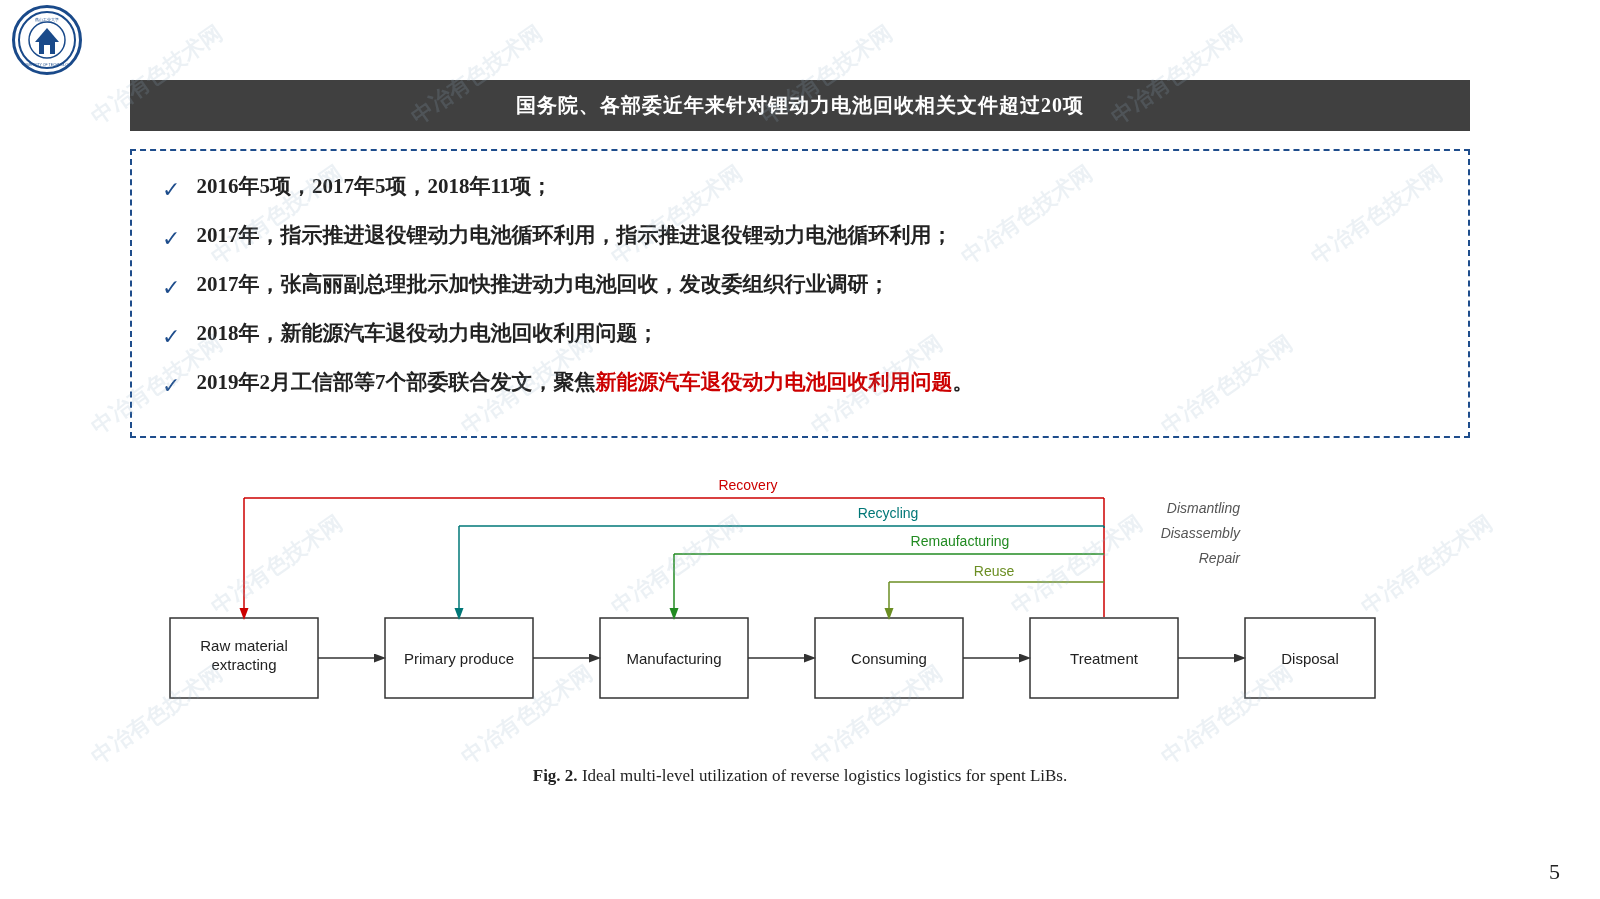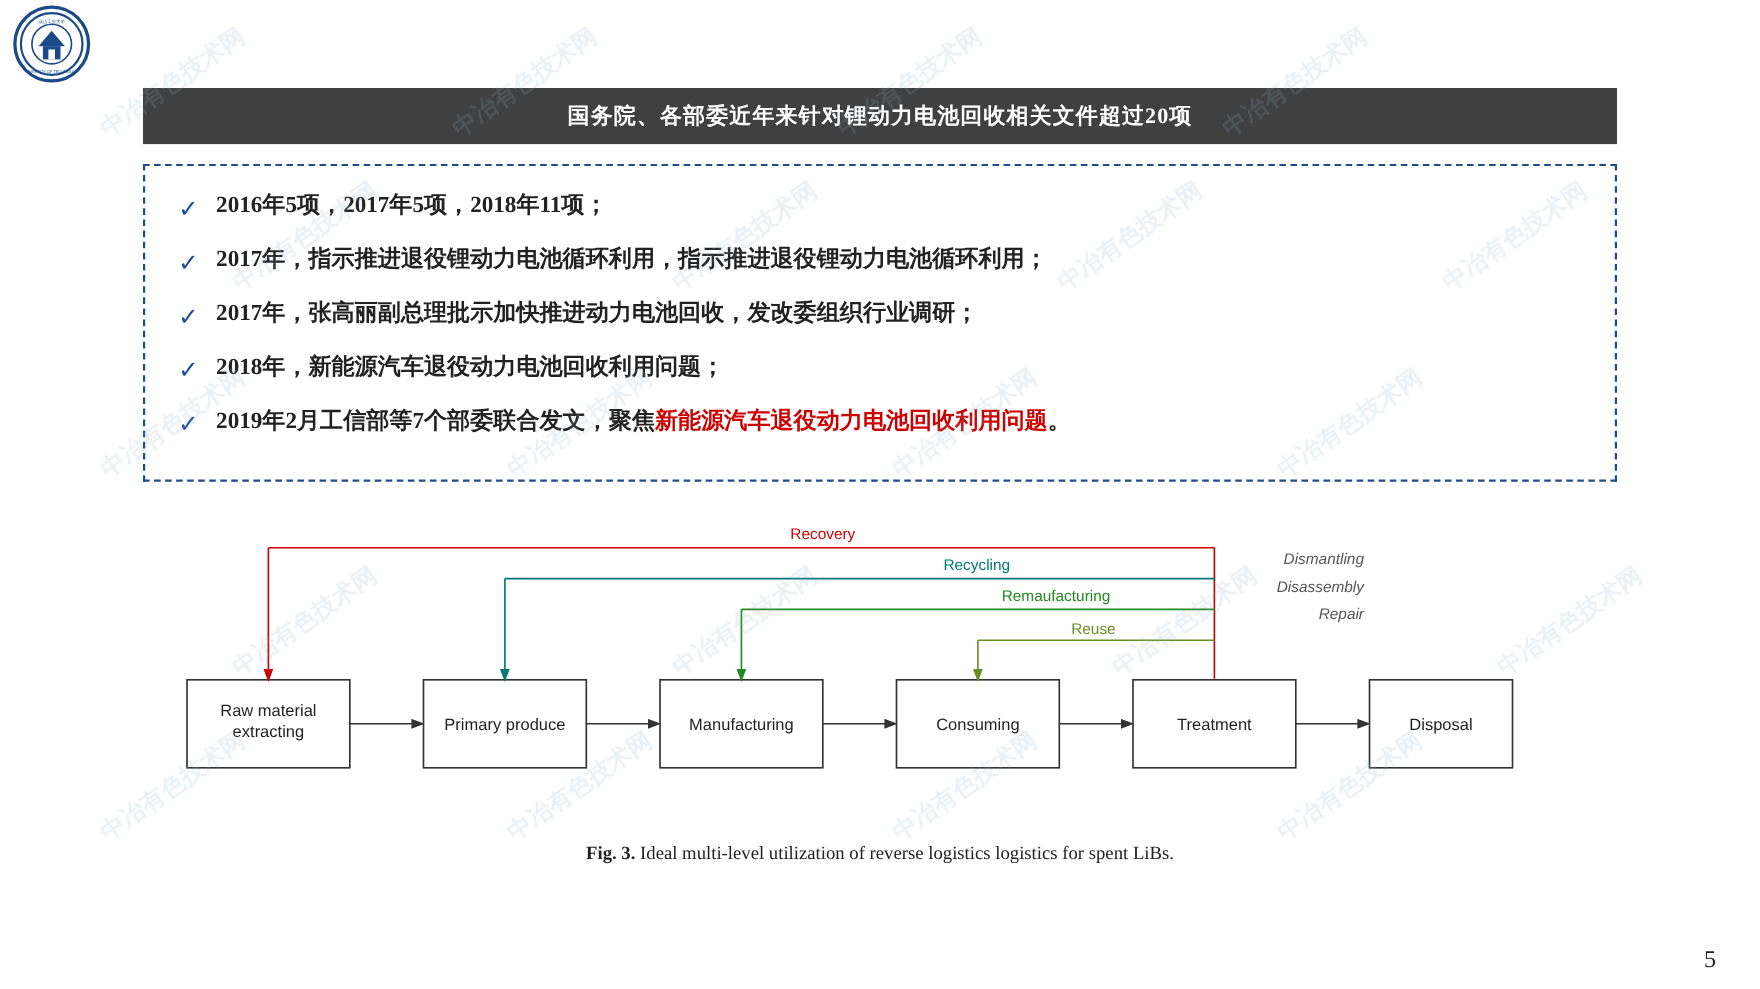--- a/index.html
+++ b/index.html
@@ -290,19 +290,19 @@
           </marker>
           <marker id="arrowOlive" markerWidth="8" markerHeight="8" refX="6" refY="3" orient="auto">
             <path d="M0,0 L0,6 L8,3 z" fill="#6B8E23"></path>
           </marker>
         </defs>
 
       </svg>
     </div>
 
     <div class="fig-caption">
-      <span class="fig-label">Fig. 3.</span><span> Ideal multi-level utilization of reverse logistics logistics for spent LiBs.</span>
+      <span class="fig-label">Fig. 2.</span><span> Ideal multi-level utilization of reverse logistics logistics for spent LiBs.</span>
     </div>
   </div>
 
 </div>
 
 <div class="page-number">5</div>
 
 </body></html>

